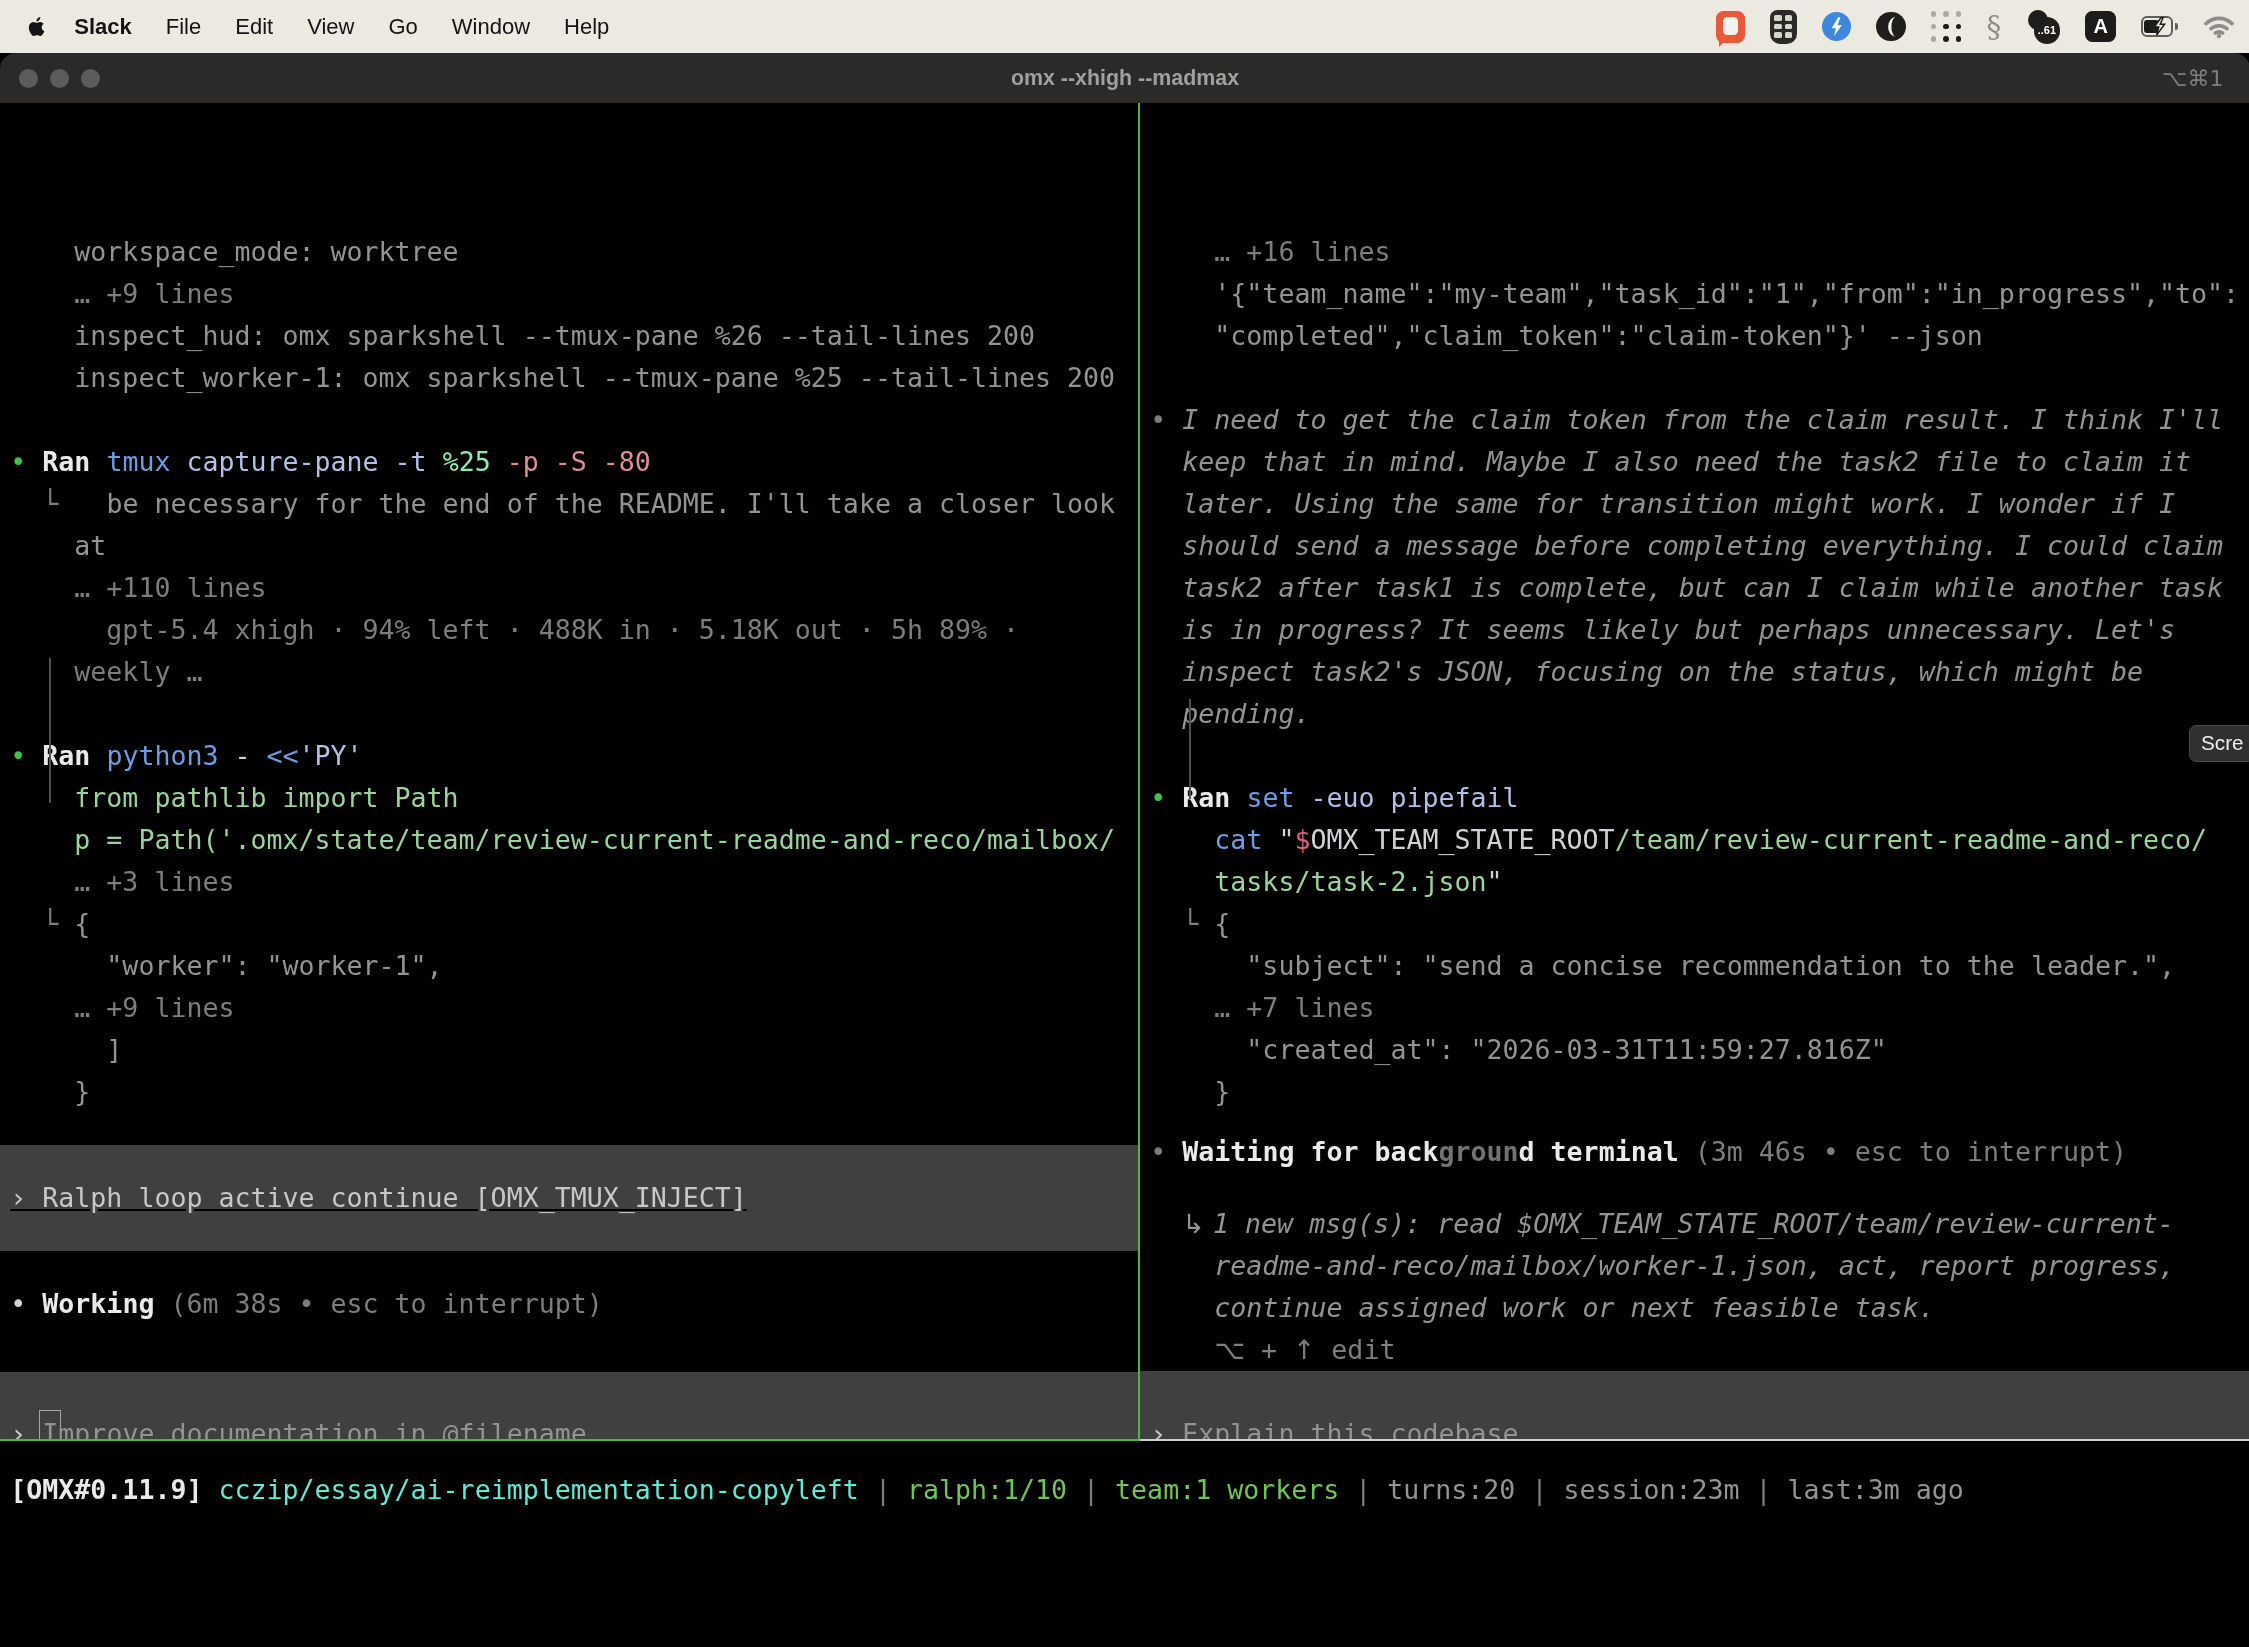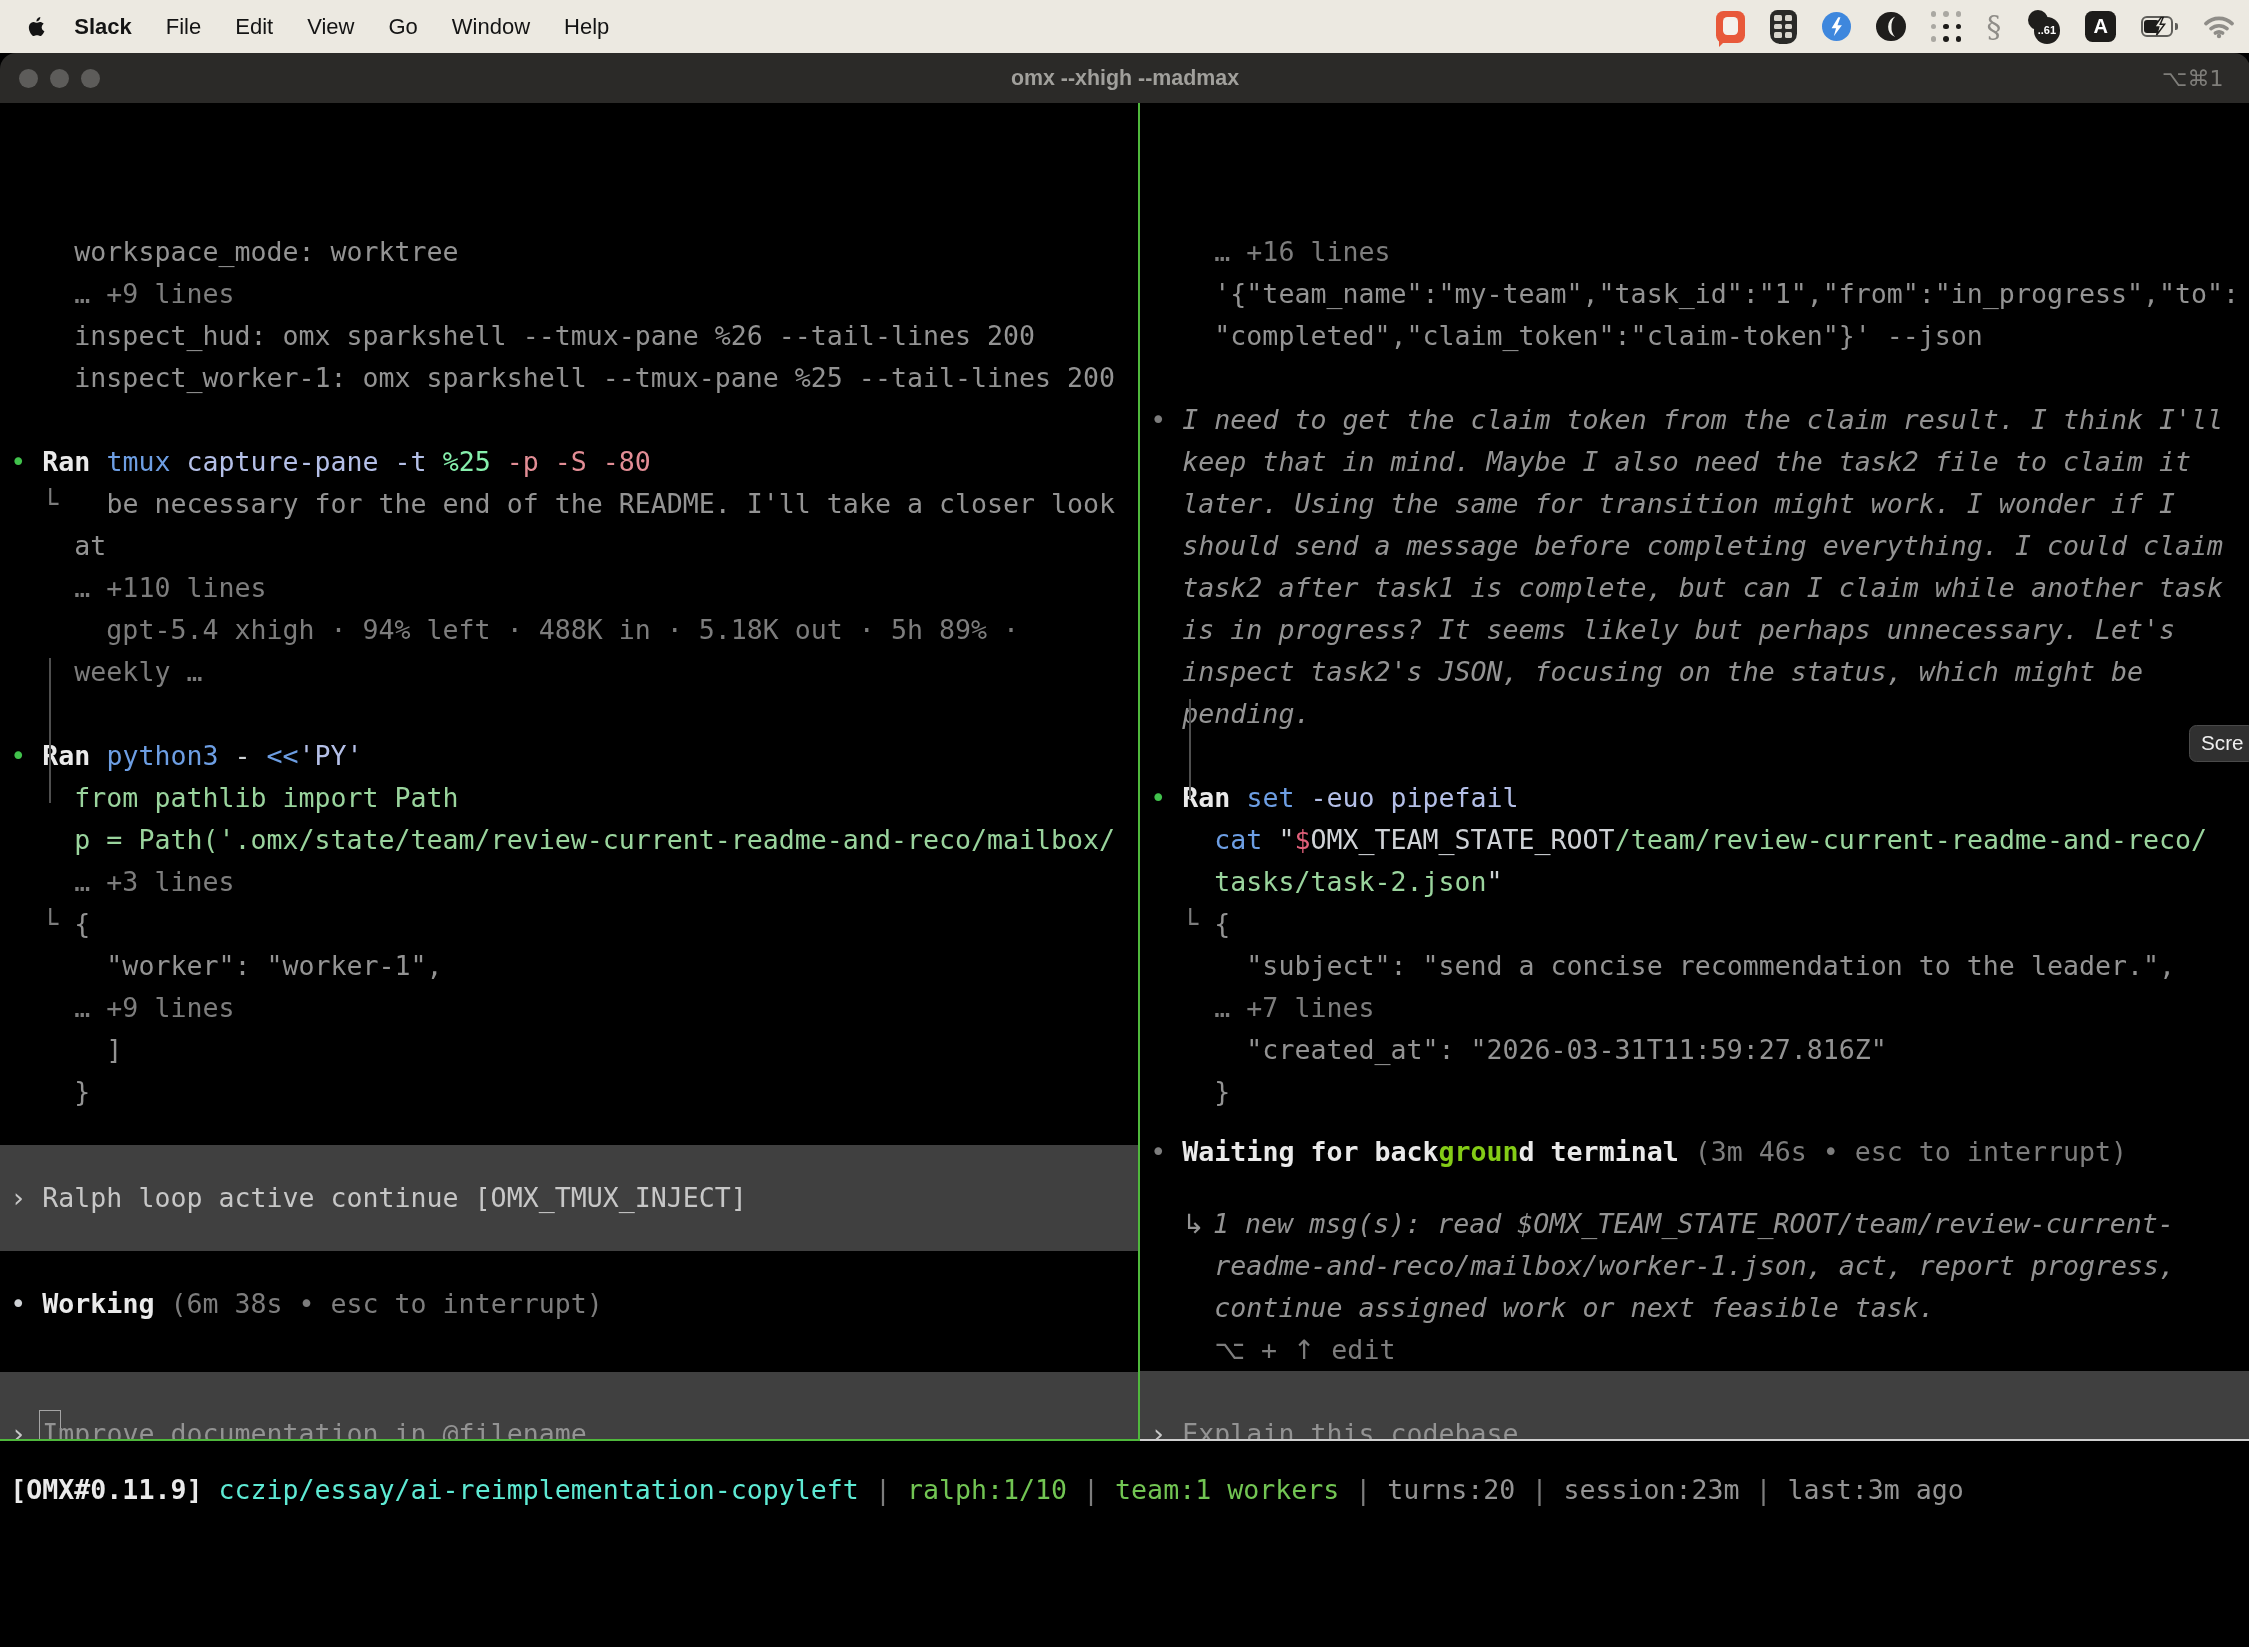--- a/index.html
+++ b/index.html
@@ -46,38 +46,38 @@
   .titlebar { position:absolute; left:0; top:0; width:100%; height:50px; background:#2b2a28;
               display:flex; align-items:center; justify-content:center; }
   .lights { position:absolute; left:19px; top:0; height:50px; display:flex; align-items:center; gap:11.8px; }
   .dot { width:19px; height:19px; border-radius:50%; background:#5d5c5a; }
   .win-title { color:#a1a09c; font-size:21.4px; font-weight:600; }
   .win-shortcut { position:absolute; right:26.6px; color:#7f7e7a; font-size:22px; }
 
   
   .pane { position:absolute; top:50px; height:1338px; padding-top:1.5px; background:#000;
           font:26.6px/42px "DejaVu Sans Mono", monospace; white-space:pre; overflow:hidden; }
-  .pane-left  { left:0;      width:1138px; }
+  .pane-left  { left:0;      width:1138px;text-decoration:underline; }
   .pane-right { left:1140px; width:1110px; }
   .divider      { position:absolute; left:1138px; top:50px;  width:2.2px; height:1338px; background:#4fb83c; }
   .pane-edge-l  { position:absolute; left:0;      top:1386px; width:1138px; height:2.2px; background:#4fb83c; }
   .pane-edge-r  { position:absolute; left:1140px; top:1386px; width:1110px; height:2.2px; background:#cfcfcf; }
 
   .line { height:42px; padding-left:10.3px; }
   .band { background:#404040; display:flex; align-items:center; padding-left:10.3px; white-space:pre; }
   .gap  { }
   .it span { font-style:italic; }
 
   .conn { position:absolute; width:1.5px; background:#4f4f4f; }
   .conn-left  { left:49px; top:555px; height:145px; }
   .conn-right { left:49px; top:596px; height:100px; }
 
   
   .w   { color:#eaeaea; font-weight:700; }
-  .wd  { color:#84cc16; font-weight:700;text-align:right; }
+  .wd  { color:#737373; font-weight:700;text-align:right; }
   .wn  { color:#cfd2d6; }
   .g1  { color:#939393; }
   .g2  { color:#7d7d7d; }
   .g3  { color:#c7c7c7; }
   .blt { color:#41c24c; }
   .blu { color:#6d9ee3; }
   .lav { color:#b4bfe7; }
   .org { color:#86efac; }
   .pnk { color:#e28d95; }
   .red { color:#e0607a; }

